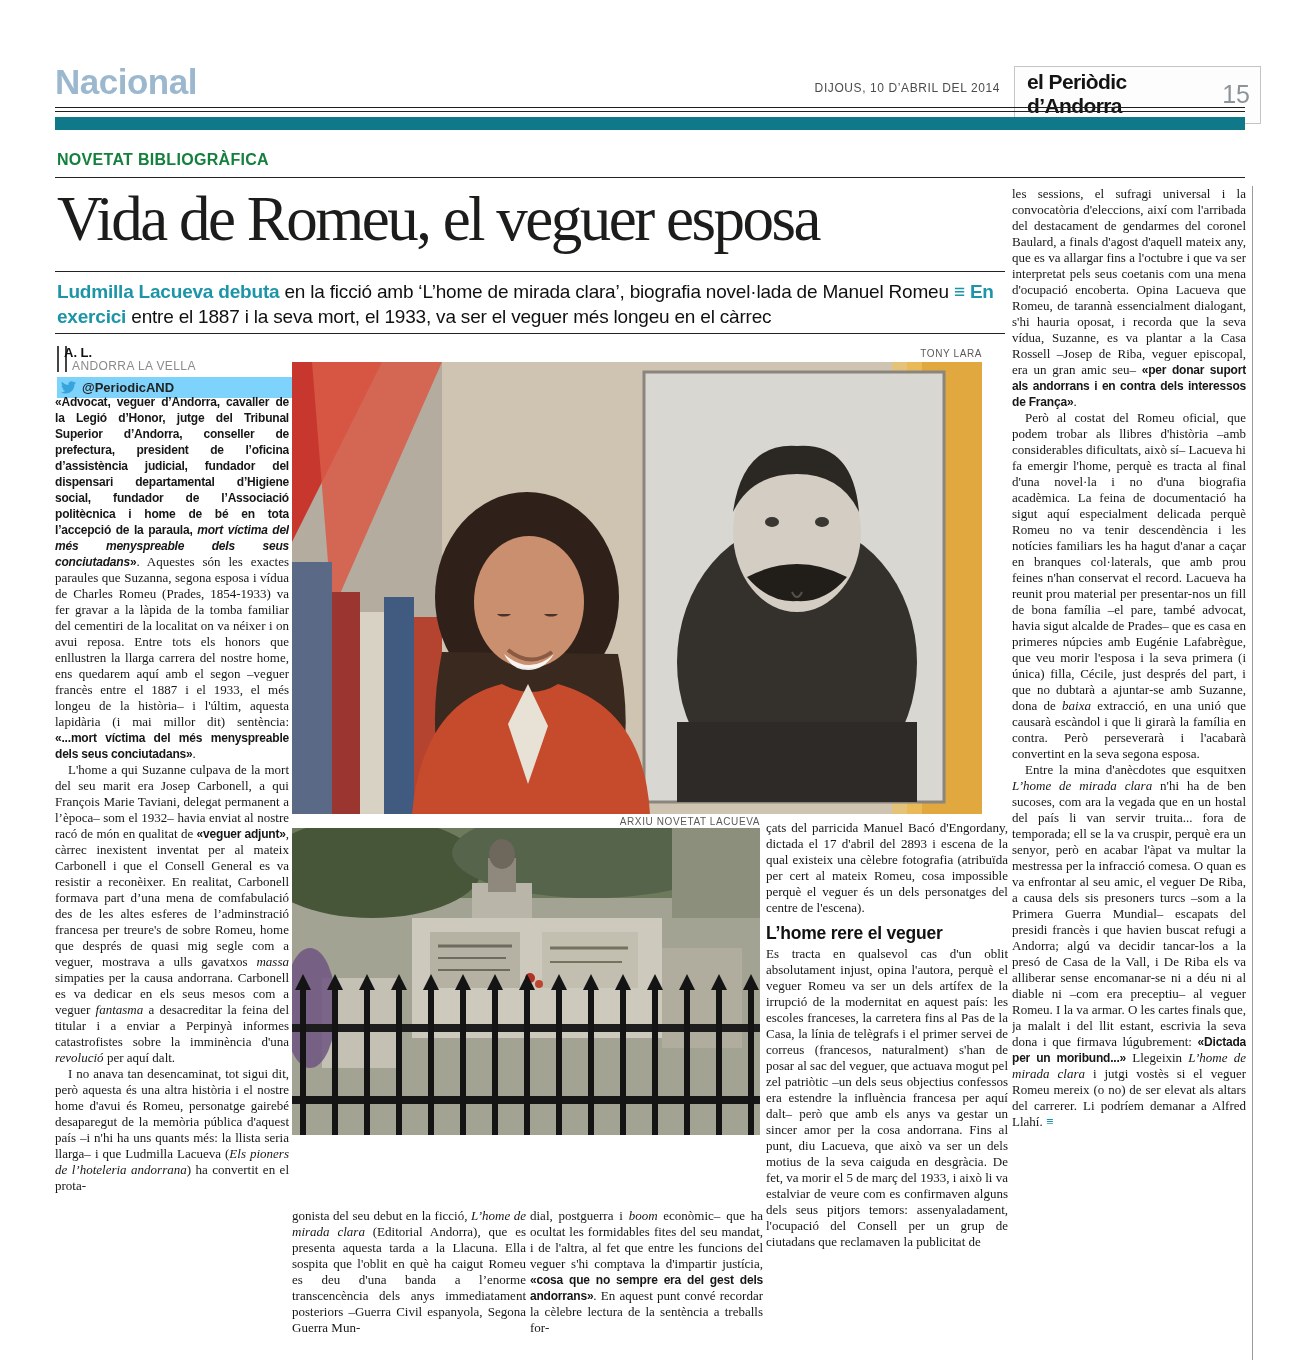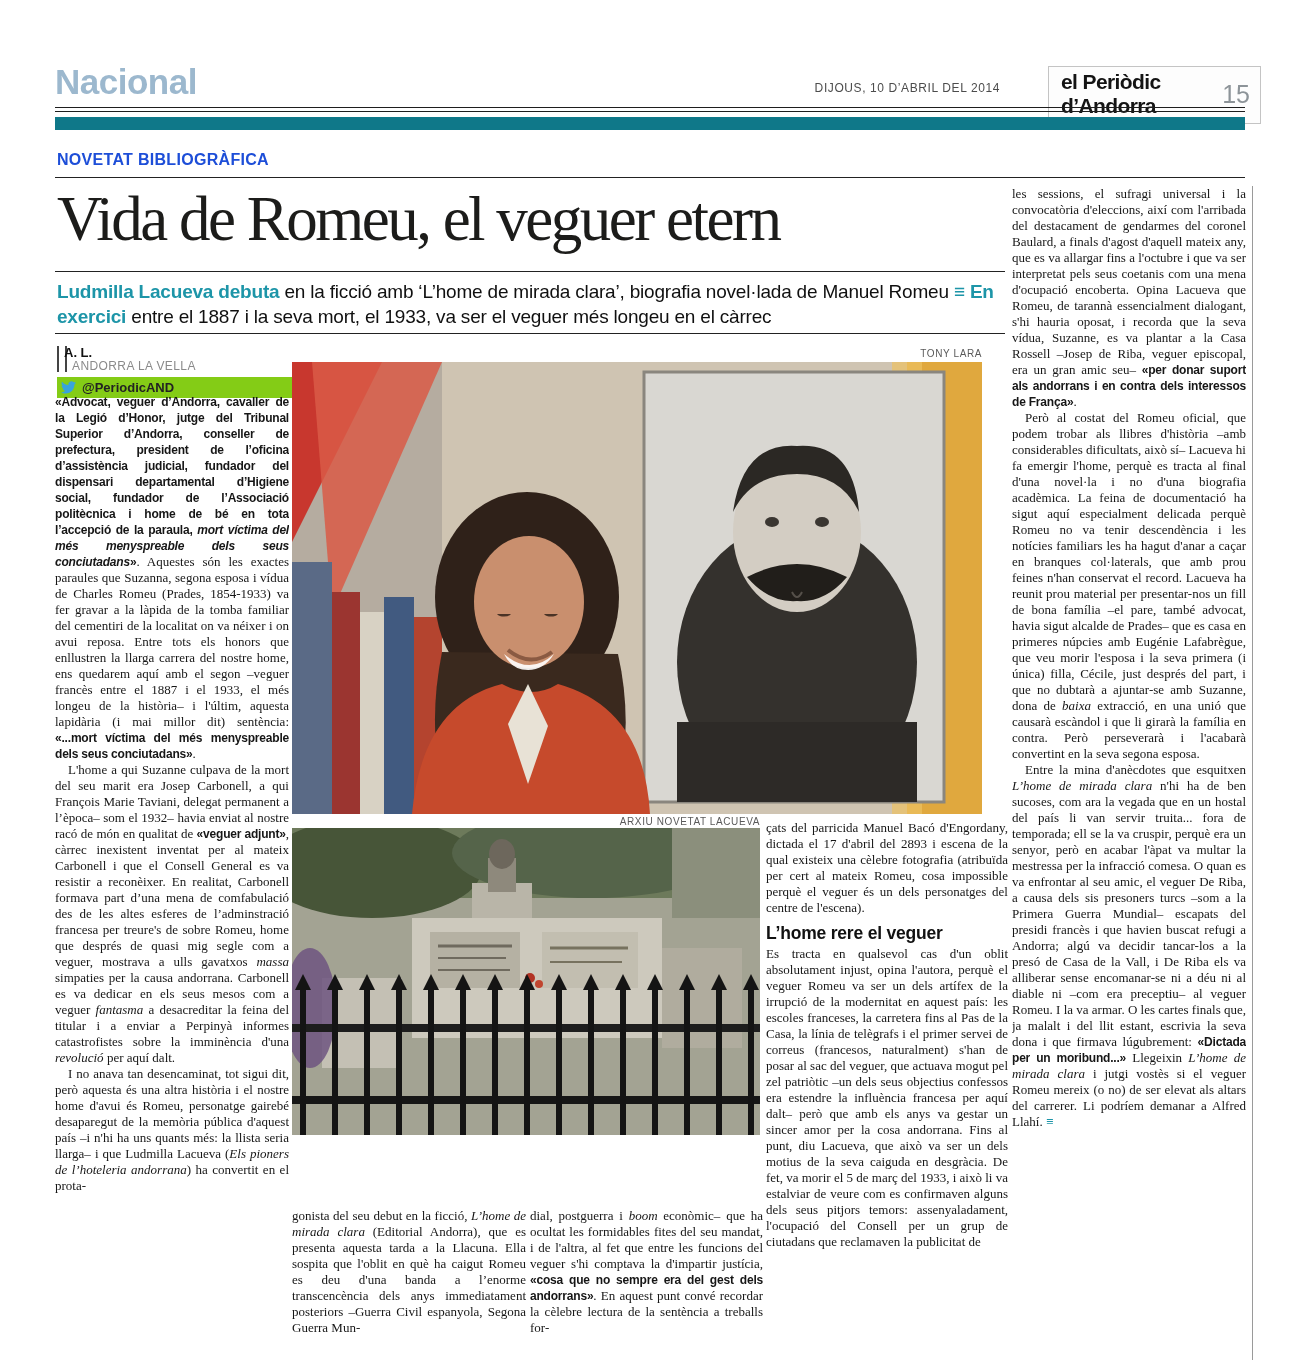--- a/index.html
+++ b/index.html
@@ -11,33 +11,33 @@
   .section-title{font-family:"Liberation Sans",sans-serif;font-weight:700;font-size:35px;color:#9cb8ce;letter-spacing:-0.5px;}
   .date-line{font-family:"Liberation Sans",sans-serif;font-size:12px;color:#4c4c4c;letter-spacing:.6px;text-align:right;}
   .logo-box{display:flex;align-items:center;gap:10px;border:1px solid #c4c4c4;padding:3px 10px 5px 12px;background:#fdfdfd;}
   .paper-name{font-family:"Liberation Sans",sans-serif;font-weight:700;font-size:21px;color:#141414;letter-spacing:-0.6px;}
   .page-num{font-family:"Liberation Sans",sans-serif;font-size:25px;color:#8d9499;}
   .double-rule{height:3px;border-top:1.5px solid #1e1e1e;border-bottom:1.5px solid #1e1e1e;}
   .teal-bar{background:#0f7889;height:13px;}
   .thin-rule{border-top:1.5px solid #222;}
 
   
-  .kicker{font-family:"Liberation Sans",sans-serif;font-weight:700;font-size:16px;color:#1d4ed8;letter-spacing:.3px;}
+  .kicker{font-family:"Liberation Sans",sans-serif;font-weight:700;font-size:16px;color:#15803d;letter-spacing:.3px;}
   .headline{font-family:"Liberation Serif",serif;font-weight:400;font-size:63px;line-height:1.0;color:#1c1c1a;letter-spacing:-2.5px;}
   .standfirst{font-family:"Liberation Sans",sans-serif;font-size:19px;line-height:1.33;letter-spacing:-0.2px;color:#101010;}
   .standfirst .para{margin:0;}
   .seg-tb{color:#1d95a8;font-weight:700;}
   .seg-k{font-weight:400;}
   .seg-em{color:#1d95a8;font-weight:700;}
 
   
   .by-bars{width:6px;height:26px;border-left:2px solid #444;border-right:2px solid #444;}
   .by-author{font-family:"Liberation Sans",sans-serif;font-weight:700;font-size:13px;color:#111;}
   .by-place{font-family:"Liberation Sans",sans-serif;font-size:12px;color:#8a8a8a;letter-spacing:.4px;}
-  .tw-badge{display:flex;align-items:center;gap:6px;background:#84cc16;height:21px;padding:0 8px 0 4px;}
+  .tw-badge{display:flex;align-items:center;gap:6px;background:#7dd3fc;height:21px;padding:0 8px 0 4px;}
   .tw-handle{font-family:"Liberation Sans",sans-serif;font-weight:700;font-size:13px;color:#222;}
 
   
   .photo{display:block;}
   .credit{font-family:"Liberation Sans",sans-serif;font-size:10px;color:#5a5a5a;letter-spacing:.6px;text-align:right;}
   .caption{font-family:"Liberation Sans",sans-serif;font-size:14.5px;line-height:1.38;color:#1f1f1f;}
   .cap-arrows{color:#5a5a5a;font-size:11px;letter-spacing:1px;vertical-align:1px;}
 
   
   .col{font-size:13px;line-height:16px;text-align:justify;overflow:hidden;color:#161616;}
@@ -50,30 +50,30 @@
   .crosshead{font-family:"Liberation Sans",sans-serif;font-weight:700;font-size:17.5px;color:#111;margin:9px 0 5px 0;letter-spacing:-0.2px;}
   .vrule{border-left:1px solid #9a9a9a;}
 </style>
 </head>
 <body>
 
 <div id="page">
 
   <div class="abs section-title" style="left:55px;top:62px;">Nacional</div>
   <div class="abs date-line" style="left:760px;top:81px;width:240px;">DIJOUS, 10 D’ABRIL DEL 2014</div>
-  <div class="abs logo-box" style="left:1048px;top:66px;justify-content:space-between;">
+  <div class="abs logo-box" style="left:1014px;top:66px;justify-content:space-between;">
     <span class="paper-name">el Periòdic d’Andorra</span>
     <span class="page-num">15</span>
   </div>
   <div class="abs double-rule" style="left:55px;top:107px;width:1190px;"></div>
   <div class="abs teal-bar" style="left:55px;top:117px;width:1190px;"></div>
 
   <div class="abs kicker" style="left:57px;top:151px;">NOVETAT BIBLIOGRÀFICA</div>
   <div class="abs thin-rule" style="left:55px;top:177px;width:1190px;"></div>
-  <div class="abs headline" style="left:57px;top:188px;width:960px;">Vida de Romeu, el veguer etern</div>
+  <div class="abs headline" style="left:57px;top:188px;width:960px;">Vida de Romeu, el veguer esposa</div>
 
   <div class="abs thin-rule" style="left:55px;top:271px;width:950px;"></div>
   <div class="abs standfirst" style="left:57px;top:279px;width:948px;">
       <p class="para"><span class="seg-tb">Ludmilla Lacueva debuta </span><span class="seg-k">en la ficció amb  ‘L’home de mirada clara’, biografia novel·lada de Manuel Romeu </span><span class="seg-em">≡ </span><span class="seg-tb">En exercici </span><span class="seg-k">entre el 1887 i la seva mort, el 1933, va ser el veguer més longeu en el càrrec</span></p>
     </div>
   <div class="abs thin-rule" style="left:55px;top:333px;width:950px;"></div>
 
   <div class="abs by-bars" style="left:57px;top:346px;"></div>
   <div class="abs by-author" style="left:64px;top:345px;">A. L.</div>
   <div class="abs by-place" style="left:72px;top:359px;">ANDORRA LA VELLA</div>

